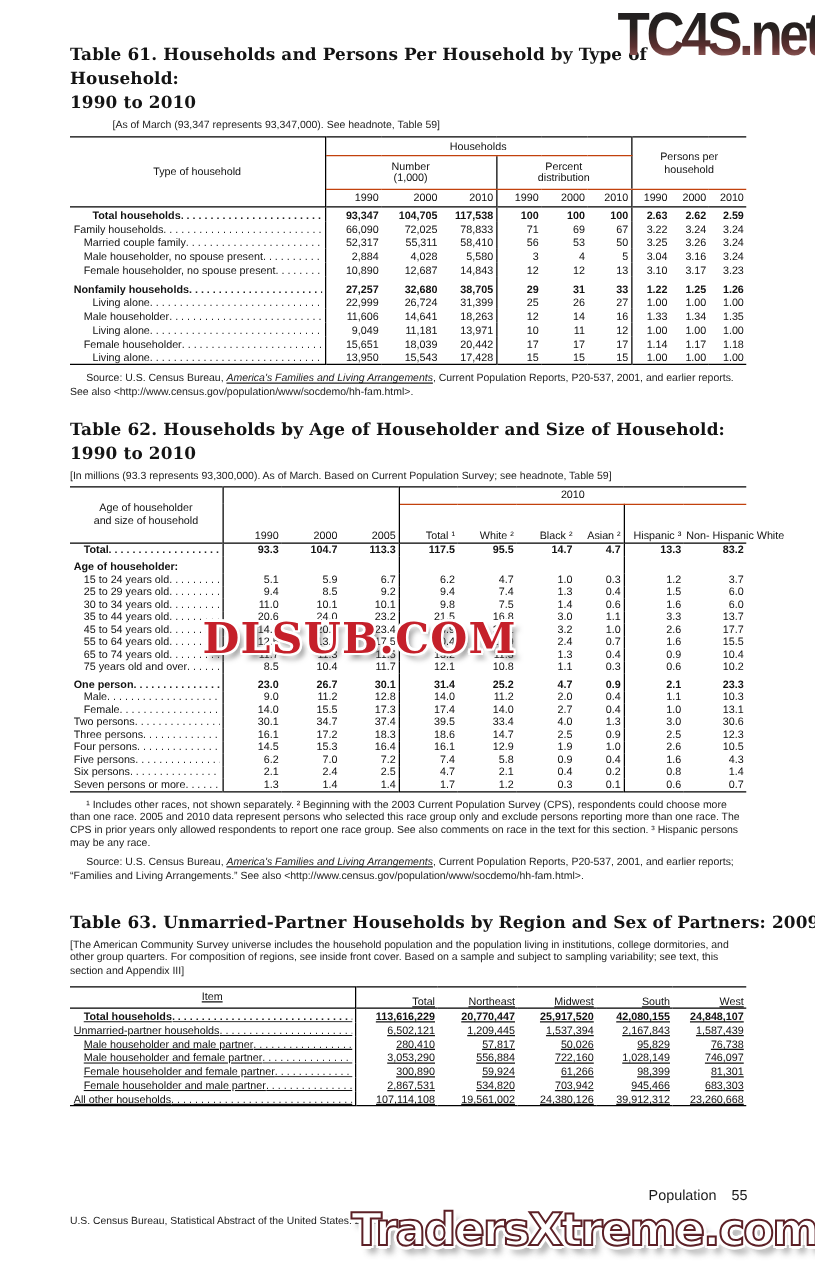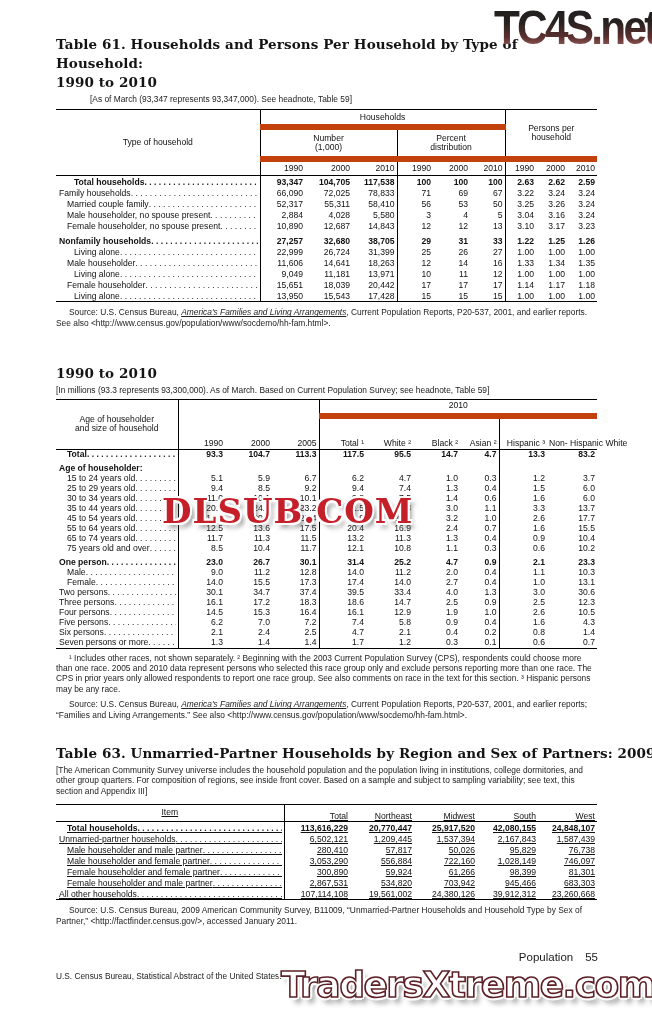--- a/index.html
+++ b/index.html
@@ -21,21 +21,21 @@
   table{border-collapse:collapse;table-layout:fixed;width:541px;font-size:8.6px;color:#111;}
   .tblx{border-top:1.5px solid #000;border-bottom:1.5px solid #000;}
   thead{border-bottom:1.5px solid #000;}
   .t63 thead{border-bottom:1px solid #000;}
   th,td{padding:0 2px;font-weight:normal;vertical-align:bottom;}
   thead th{text-align:center;vertical-align:middle;line-height:9.6px;font-size:8.6px;}
   th.pre{white-space:pre-line;}
   th.num,td.num{text-align:right;white-space:nowrap;}
   th.bot{vertical-align:bottom;}
   .br{border-right:1px solid #000;}
-  .bb{border-bottom:6px solid #c2410c;}
+  .bb{border-bottom:1px solid #c2410c;}
 
   .t61 tbody td{height:11px;line-height:10px;}
   .t62 tbody td{height:10px;line-height:9.5px;}
   .t63 tbody td{height:11px;line-height:10px;}
   .t61 tbody td:nth-child(1),.t61 tbody td:nth-child(4),.t61 tbody td:nth-child(7){border-right:1px solid #000;}
   .t62 tbody td:nth-child(1),.t62 tbody td:nth-child(4),.t62 tbody td:nth-child(8){border-right:1px solid #000;}
   .t63 tbody td:nth-child(1){border-right:1px solid #000;}
   tr.b td{font-weight:bold;}
   tr.gap td{padding-top:4px;font-weight:bold;}
   .sw{display:flex;align-items:baseline;overflow:hidden;}
@@ -324,21 +324,21 @@
           <td class="num">15</td>
           <td class="num">15</td>
           <td class="num">1.00</td>
           <td class="num">1.00</td>
           <td class="num">1.00</td>
         </tr>
       </tbody>
   </table>
   <p class="src"><span>Source: U.S. Census Bureau, </span><span class="it">America's Families and Living Arrangements</span><span>, Current Population Reports, P20-537, 2001, and earlier reports.  See also &lt;http://www.census.gov/population/www/socdemo/hh-fam.html&gt;.</span></p>
 
-  <h1 class="tbl-title m-t62"><br><span>1990 to 2010</span></h1>
+  <h1 class="tbl-title m-t62"><span>Table 62. Households by Age of Householder and Size of Household:</span><br><span>1990 to 2010</span></h1>
   <p class="headnote">[In millions (93.3 represents 93,300,000). As of March. Based on Current Population Survey; see headnote, Table 59]</p>
 
   <table class="tblx t62 m-tb62">
     <colgroup>
       <col style="width:122px">
         <col style="width:47px">
         <col style="width:47px">
         <col style="width:47px">
       <col style="width:47px">
         <col style="width:47px">
@@ -805,21 +805,20 @@
             </div>
           </td>
           <td class="num">107,114,108</td>
           <td class="num">19,561,002</td>
           <td class="num">24,380,126</td>
           <td class="num">39,912,312</td>
           <td class="num">23,260,668</td>
         </tr>
       </tbody>
   </table>
-  <p class="src"><span>Source: U.S. Census Bureau, 2009 American Community Survey, B11009, “Unmarried-Partner Households and Household Type by Sex of Partner,” &lt;http://factfinder.census.gov/&gt;, accessed January 2011.</span></p>
 
 </div>
 
 <div id="pop"><span>Population</span><span class="pnum">55</span></div>
 <div id="footer-left">U.S. Census Bureau, Statistical Abstract of the United States: 2012</div>
 
 <div id="wm-tc4s" class="wm">TC4S.net</div>
 <div id="wm-dlsub" class="wm">DLSUB.COM</div>
 <div id="wm-traders" class="wm">TradersXtreme.com</div>
 

